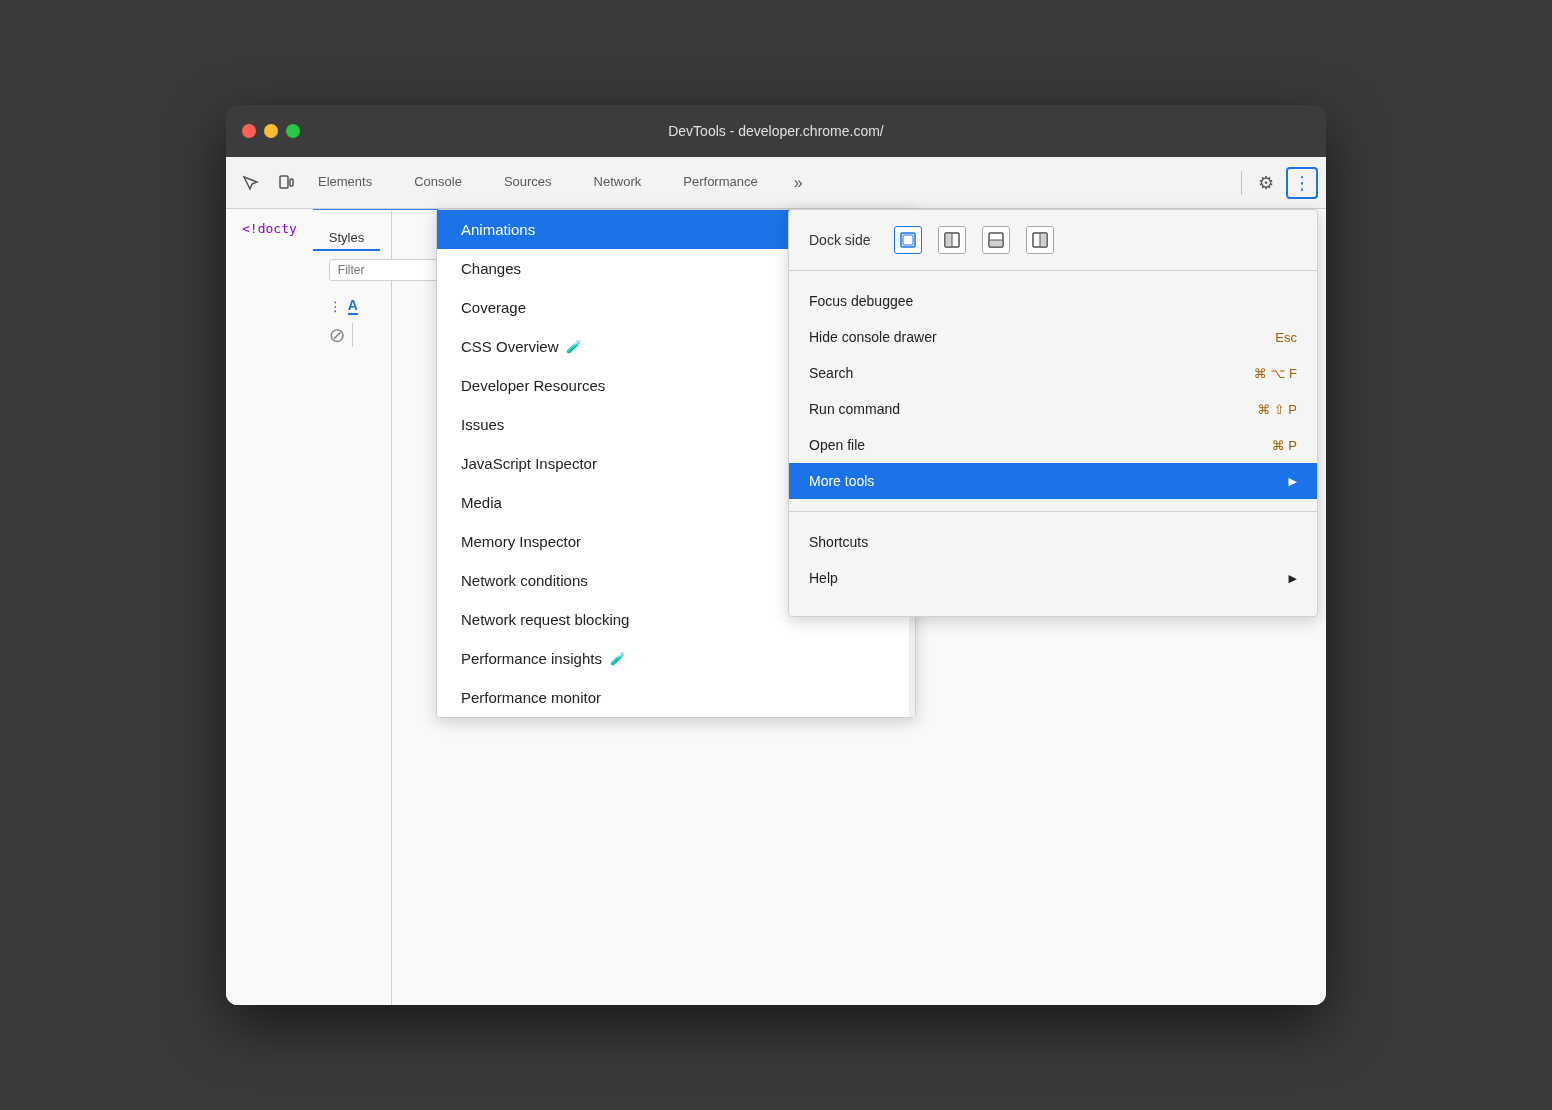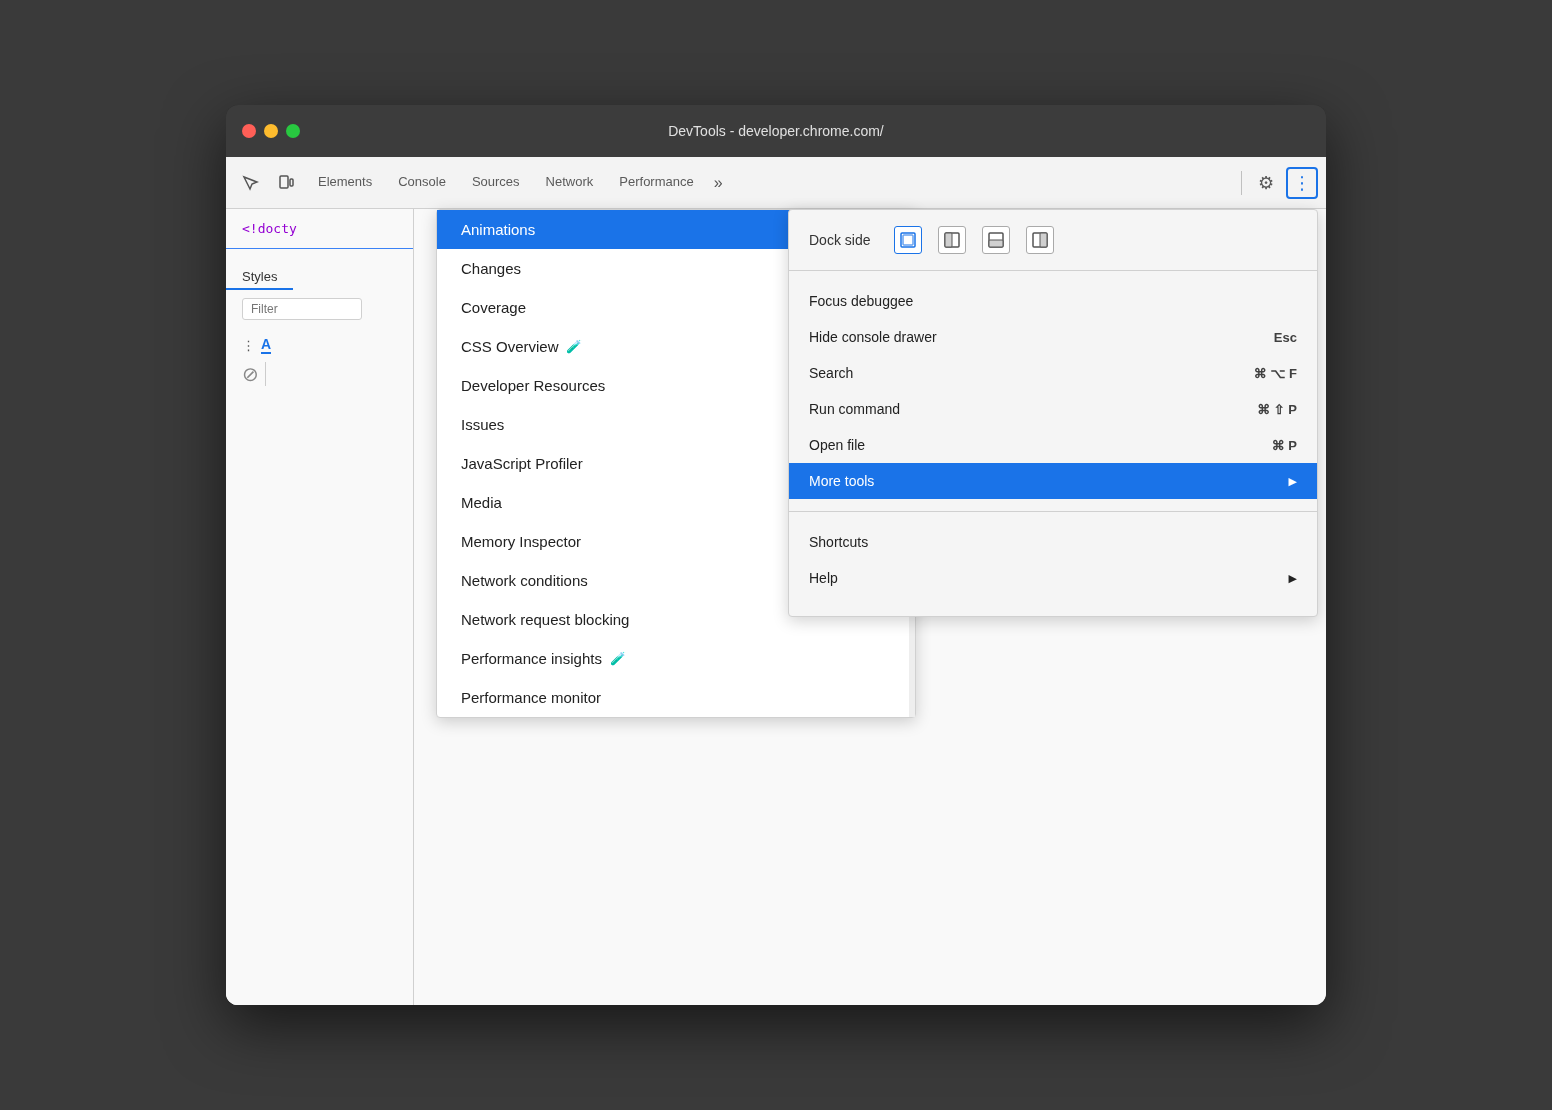--- a/index.html
+++ b/index.html
@@ -87,21 +87,21 @@
       border-radius: 4px;
       cursor: pointer;
       color: #5a5a5a;
       font-size: 18px;
     }
 
     .tab-bar {
       display: flex;
       align-items: center;
       flex: 1;
-      gap: 2px;
+      gap: 18px;
     }
 
     .tab {
       padding: 6px 12px;
       font-size: 13px;
       color: #5a5a5a;
       cursor: pointer;
       border-bottom: 2px solid transparent;
       white-space: nowrap;
     }
@@ -141,25 +141,24 @@
     
     .devtools-main {
       flex: 1;
       display: flex;
       background: #f9f9f9;
       position: relative;
     }
 
     
     .left-sidebar {
-      width: 188px;
+      width: 166px;
       background: #f9f9f9;
       border-right: 1px solid #d0d0d0;
       display: flex;
-      flex-direction: column;
       flex-shrink: 0;
     }
 
     .sidebar-code {
       padding: 12px 16px;
       font-family: monospace;
       font-size: 13px;
       color: #9400d3;
     }
 
@@ -299,26 +298,25 @@
       align-items: center;
       justify-content: space-between;
     }
 
     .right-menu-item.active-highlight {
       background: #1a73e8;
       color: #fff;
     }
 
     .shortcut {
-      color: #404040;
+      color: #a16207;
       font-size: 13px;
       display: flex;
       align-items: center;
       gap: 3px;
-      font-weight: bold;
     }
 
     .arrow-icon {
       font-size: 11px;
     }
 
     
     .toolbar-divider {
       width: 1px;
       height: 24px;
@@ -436,21 +434,21 @@
             <span>CSS Overview</span>
             <span class="beaker-icon">🧪</span>
           </div>
           <div class="dropdown-item">
             <span>Developer Resources</span>
           </div>
           <div class="dropdown-item">
             <span>Issues</span>
           </div>
           <div class="dropdown-item">
-            <span>JavaScript Profiler</span>
+            <span>JavaScript Inspector</span>
           </div>
           <div class="dropdown-item">
             <span>Media</span>
           </div>
           <div class="dropdown-item">
             <span>Memory Inspector</span>
           </div>
           <div class="dropdown-item">
             <span>Network conditions</span>
           </div>

